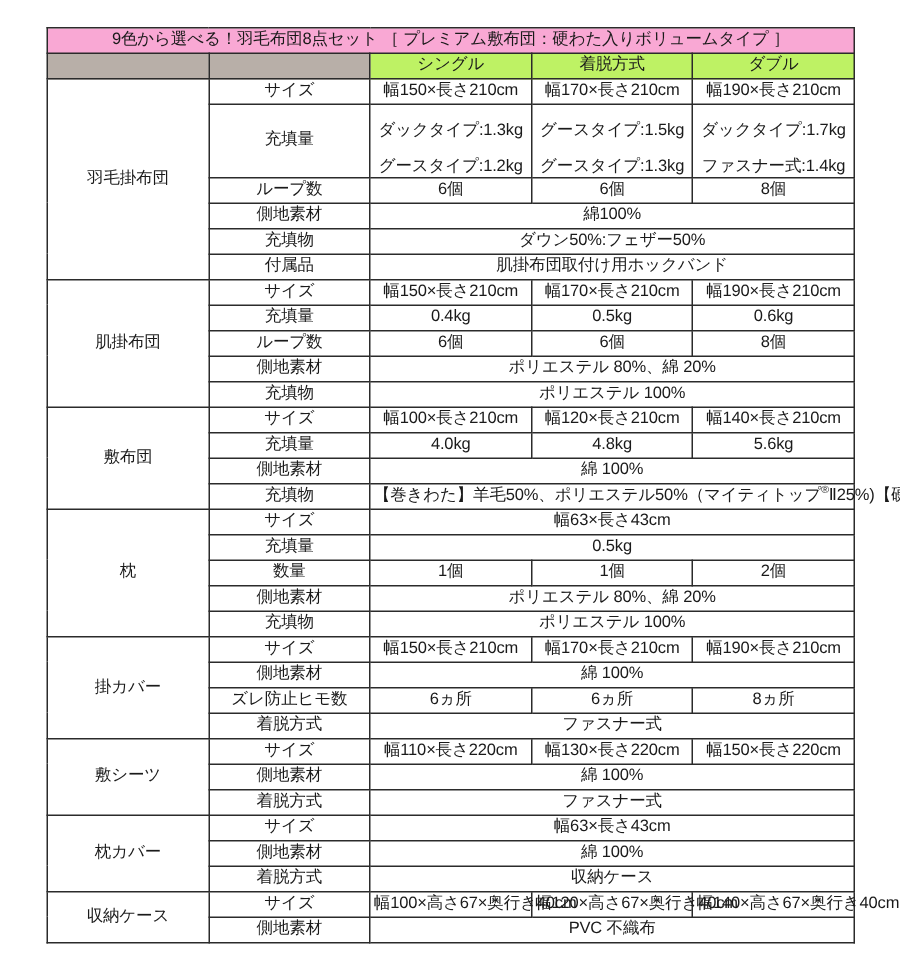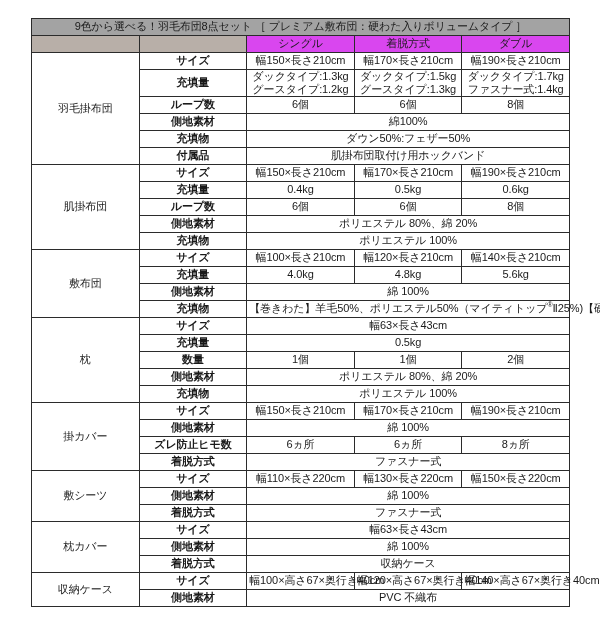--- a/index.html
+++ b/index.html
@@ -35,51 +35,50 @@
     vertical-align: middle;
     font-size: 11px;
     line-height: 1.22;
     height: 17px;
     box-sizing: border-box;
     letter-spacing: -0.1px;
   }
 
   
   td.title-cell {
-    background: #a3a3a3;
+    background: #f9a8d4;
     font-size: 12.5px;
     height: 21px;
     letter-spacing: 0.3px;
     font-weight: 500;
   }
 
   
   td.col-head {
-    background: #d946ef;
+    background: #bef264;
     height: 21px;
     font-size: 12px;
     letter-spacing: 0.5px;
     margin-top: 46px;
   }
   td.col-head-blank {
     background: #b8afa8;
   }
 
   
   td.cat {
     width: 70px;
     font-size: 11.5px;
     letter-spacing: -0.2px;
   }
   
   td.attr {
     width: 74px;
     font-size: 11px;
     letter-spacing: -0.3px;
-    font-weight: bold;
   }
 
   td.val {
     width: 131.6px;
   }
 
   td.tall {
     height: 29px;
   }
 
@@ -89,20 +88,21 @@
     white-space: nowrap;
   }
   td.small {
     font-size: 10.2px;
     letter-spacing: -0.4px;
     white-space: nowrap;
   }
   .two-line {
     display: block;
     line-height: 1.18;
+    margin-top: 11px;
   }
   sup.reg {
     font-size: 7px;
     vertical-align: super;
     line-height: 0;
   }
 </style>
 </head>
 <body>
 
@@ -126,21 +126,21 @@
           <td class="val">幅170×長さ210cm</td>
           <td class="val">幅190×長さ210cm</td>
         </tr>
         <tr>
           <td class="attr tall">充填量</td>
           <td class="val tall">
             <span class="two-line">ダックタイプ:1.3kg</span>
             <span class="two-line">グースタイプ:1.2kg</span>
           </td>
           <td class="val tall">
-            <span class="two-line">ダックタイプ:1.5kg</span>
+            <span class="two-line">グースタイプ:1.5kg</span>
             <span class="two-line">グースタイプ:1.3kg</span>
           </td>
           <td class="val tall">
             <span class="two-line">ダックタイプ:1.7kg</span>
             <span class="two-line">ファスナー式:1.4kg</span>
           </td>
         </tr>
         <tr>
           <td class="attr">ループ数</td>
           <td class="val">6個</td>

